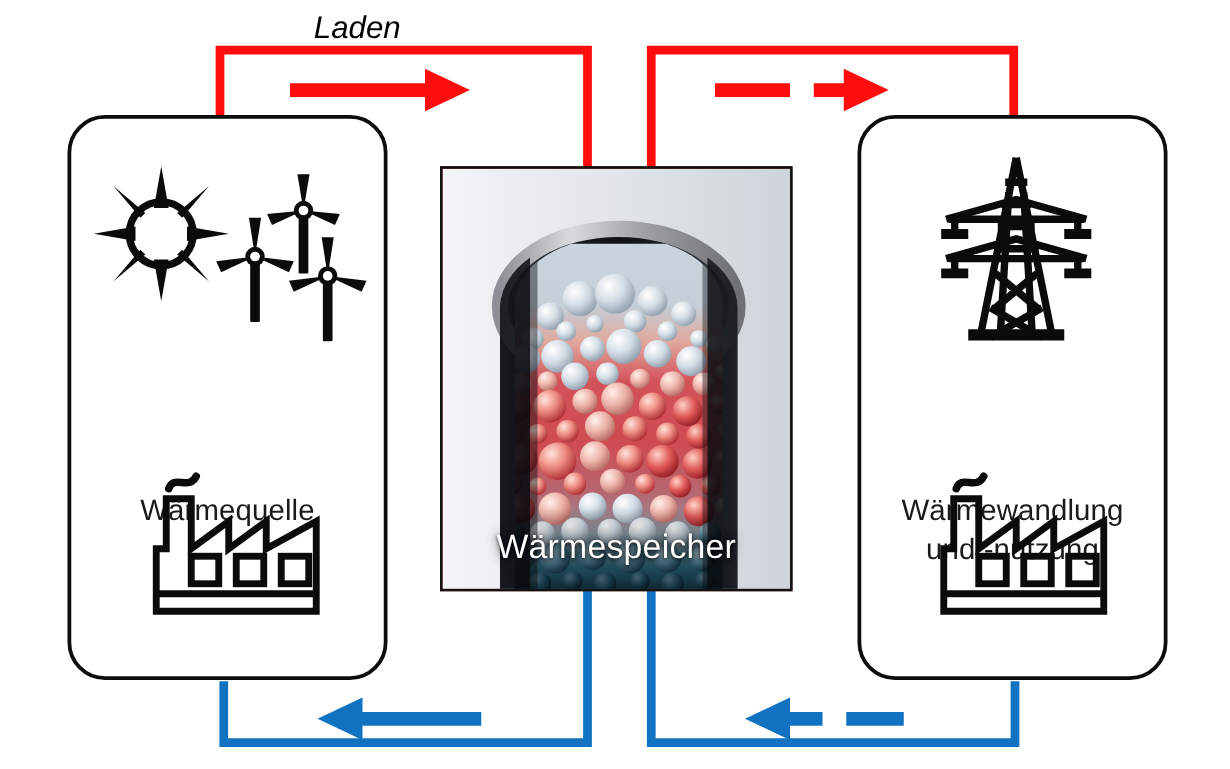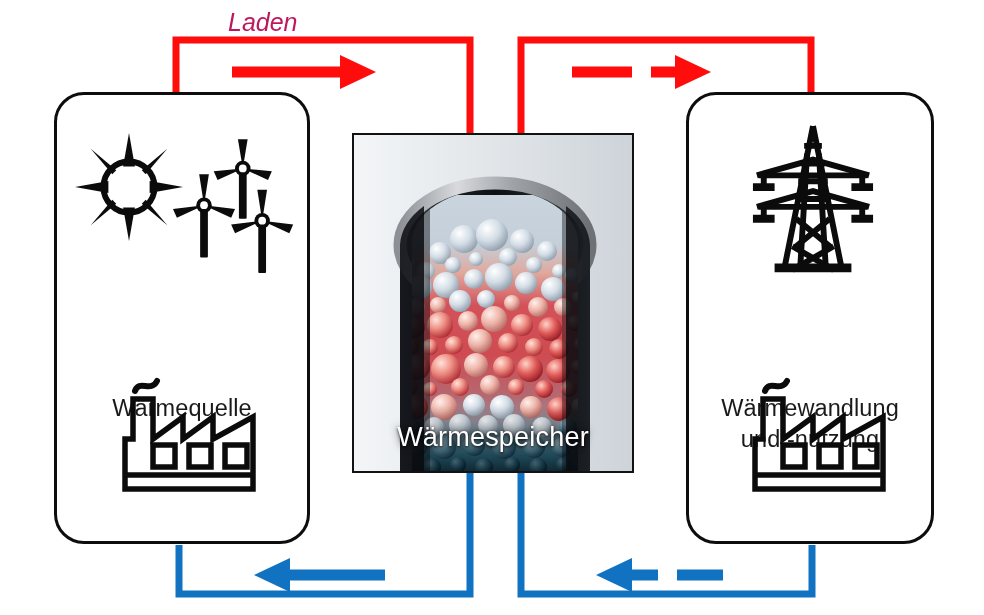--- a/index.html
+++ b/index.html
@@ -83,23 +83,24 @@
 
   
   #wires { position: absolute; left: 0; top: 0; width: 984px; height: 615px; z-index: 3; }
   #wires-front { position: absolute; left: 0; top: 0; width: 984px; height: 615px; z-index: 12; pointer-events: none; }
 
   
   .flow-label {
     position: absolute;
     font-size: 25px;
     font-style: italic;
-    color: #be185d;
+    color: #000000;
     z-index: 14;
     white-space: nowrap;
+    margin-left: 23px;
   }
   #flow-charge    { left: 228px; top: 8px; }
   #flow-discharge { left: 561px; top: 8px; }
 </style>
 </head>
 <body>
 
 <div id="stage">
 
   <svg id="wires" viewBox="0 0 984 615">

